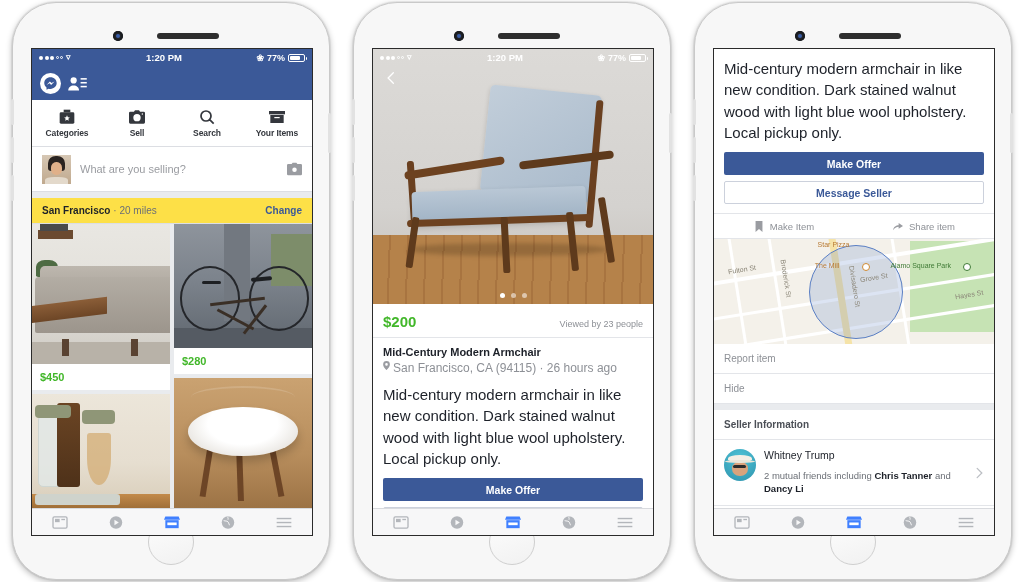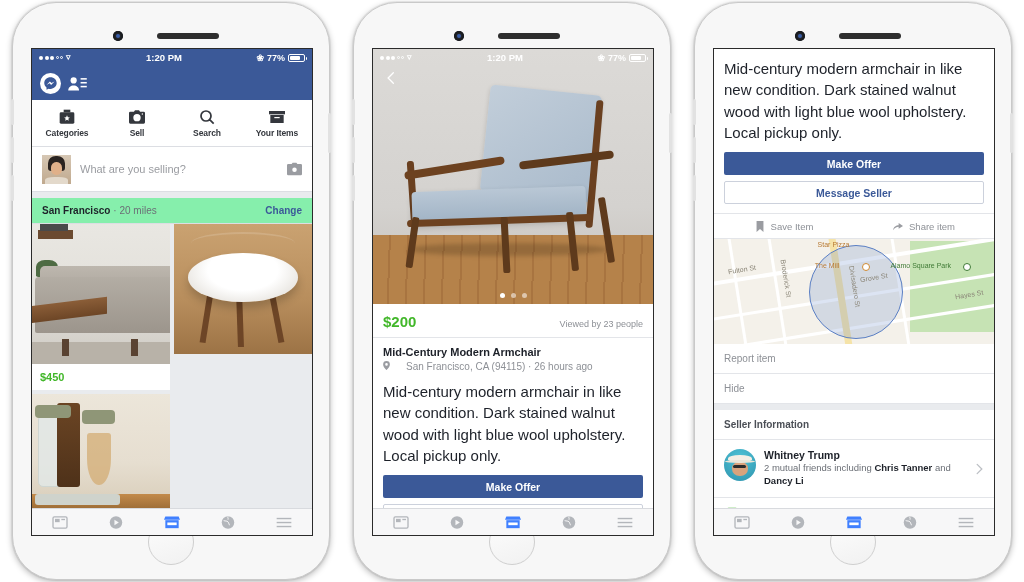--- a/index.html
+++ b/index.html
@@ -133,21 +133,21 @@
     background:#b58b6b; position:relative;
   }
   .composer-text { flex: 1; font-size: 11px; color: #9a9ca1; }
   .cam-btn { width:15px; height:14px; flex:0 0 auto; }
 
   .spacer-gray { height: 6px; background: #e9ebee; }
 
   
   .locrow {
     display: flex; align-items: center; padding: 7px 10px;
-    background: #86efac; border-bottom: 1px solid #dcdee3; height: 26px;
+    background: #fde047; border-bottom: 1px solid #dcdee3; height: 26px;
   }
   .locrow .city { font-size: 10px; font-weight: bold; color: #1d2129; }
   .locrow .miles { font-size: 10px; color: #6b6f76; margin-left: 3px; }
   .locrow .change { margin-left: auto; font-size: 10px; color: #3b5998; font-weight:600; }
 
   
   .grid { display: flex; gap: 4px; padding: 0; background: #e9ebee; }
   .gcol { flex: 1; display: flex; flex-direction: column; gap: 4px; }
   .card { background: #fff; }
   .card .ph { width: 100%; display:block; position: relative; overflow: hidden; }
@@ -270,21 +270,21 @@
 
   
   .detail { background: #fff; }
   .pricerow {
     display: flex; align-items: baseline; padding: 9px 10px 7px;
     border-bottom: 1px solid #e3e5e9;
   }
   .pricerow .big { font-size: 15px; font-weight: bold; color: #42b72a; }
   .pricerow .views { margin-left: auto; font-size: 9px; color: #8d9096; }
   .dtitle { font-size: 11px; font-weight: bold; color: #1d2129; padding: 8px 10px 3px; }
-  .dmeta { display:flex; gap:16px; font-size: 10px; color: #8d9096; padding: 0 10px 7px; }
+  .dmeta { display:flex; gap:3px; font-size: 12px; color: #8d9096; padding: 0 10px 7px; }
   .dmeta svg { width:7px; height:9px; flex:0 0 auto; }
   .ddesc { font-size: 15px; line-height: 1.42; color: #1d2129; padding: 2px 10px 9px; }
   .btn-primary {
     margin: 0 10px 6px; height: 23px; background: #3b5998; color: #fff;
     display: flex; align-items: center; justify-content: center;
     font-size: 10.5px; font-weight: bold; border-radius: 2px;
   }
   .btn-secondary {
     margin: 0 10px 9px; height: 23px; background: #fff; color: #3b5998;
     display: flex; align-items: center; justify-content: center;
@@ -336,22 +336,22 @@
   .seller-av {
     width: 32px; height: 32px; border-radius: 50%; flex: 0 0 auto; overflow:hidden;
     background: radial-gradient(circle at 50% 30%, #4fc4d8, #2f93ad);
     position: relative;
   }
   .av-hat { position:absolute; left:12%; top:18%; width:76%; height:22%; background:#f3efe6; border-radius:50% 50% 40% 40%; }
   .av-brim { position:absolute; left:4%; top:34%; width:92%; height:10%; background:#eae5d8; border-radius:50%; }
   .av-face { position:absolute; left:26%; top:40%; width:48%; height:44%; background:#d9a37c; border-radius:44% 44% 50% 50%; }
   .av-glass { position:absolute; left:28%; top:48%; width:42%; height:11%; background:#2b2b2b; border-radius:3px; }
   .seller-info { flex: 1; }
-  .seller-name { font-size: 10.5px; font-weight: bold; color: #1d2129; }
-  .seller-sub { font-size: 9.5px; color: #6b6f76; line-height: 1.35; margin-top: 1px; }
+  .seller-name { font-size: 10.5px; font-weight: normal; color: #1d2129; }
+  .seller-sub { font-size: 9.5px; color: #6b6f76; line-height: 1.35; margin-top: 9px; }
   .seller-sub b { color: #1d2129; font-weight: bold; }
   .chev { width: 9px; height: 12px; flex: 0 0 auto; align-self: center; }
 
   .resp {
     display: flex; align-items: flex-start; gap: 6px; padding: 8px 10px;
     background: #fff; font-size: 9.5px; line-height: 1.35; color: #8d9096;
   }
   .resp .bub { width: 13px; height: 11px; flex: 0 0 auto; margin-top:1px; }
   .resp b { color: #42b72a; font-weight: bold; }
 
@@ -501,20 +501,37 @@
                   <div class="coff-wood"></div>
                   <div class="coff-glass2"></div>
                   <div class="coff-lid1"></div>
                   <div class="coff-lid2"></div>
                 </div>
               </div>
             </div>
           </div>
           <div class="gcol">
             <div class="card">
+              <div class="ph" style="height:124px">
+                <div class="scene bike-bg">
+                  <div class="bike-green"></div>
+                  <div class="bike-col"></div>
+                  <div class="bike-ground"></div>
+                  <div class="bike-wheel bike-w1"></div>
+                  <div class="bike-wheel bike-w2"></div>
+                  <div class="bike-frame"></div>
+                  <div class="bike-frame2"></div>
+                  <div class="bike-frame3"></div>
+                  <div class="bike-seat"></div>
+                  <div class="bike-bar"></div>
+                </div>
+              </div>
+              <div class="price">$280</div>
+            </div>
+            <div class="card">
               <div class="ph" style="height:130px">
                 <div class="scene tbl-bg">
                   <div class="tbl-leg" style="left:22%;top:48%;height:44%;transform:rotate(9deg)"></div>
                   <div class="tbl-leg" style="left:46%;top:52%;height:42%;transform:rotate(-2deg)"></div>
                   <div class="tbl-leg" style="left:72%;top:48%;height:44%;transform:rotate(-11deg)"></div>
                   <div class="tbl-top"></div>
                   <div class="tbl-rim"></div>
                 </div>
               </div>
             </div>
@@ -693,21 +710,21 @@
 
         <div class="ddesc" style="padding-top:9px">Mid-century modern armchair in like new condition. Dark stained walnut wood with light blue wool upholstery. Local pickup only.</div>
         <div class="btn-primary">Make Offer</div>
         <div class="btn-secondary">Message Seller</div>
 
         <div class="savebar">
           <div class="half">
             <svg viewBox="0 0 12 16">
                 <path fill="#9a9ca1" d="M1 0h10v16l-5-4.2L1 16z"></path>
               </svg>
-            <span>Save Item</span>
+            <span>Make Item</span>
           </div>
           <div class="half">
             <svg viewBox="0 0 16 14">
                 <path fill="#9a9ca1" d="M0 13c1-6 5-7.8 9-8V1.5L16 6l-7 4.5V7.4C5.6 7.6 2.4 9.3 0 13z"></path>
               </svg>
             <span>Share item</span>
           </div>
         </div>
 
         <div class="map">

